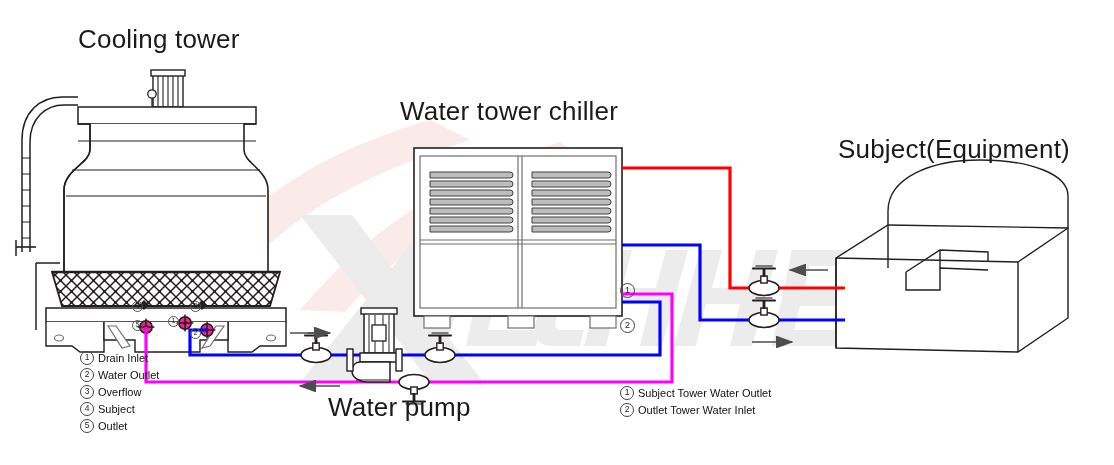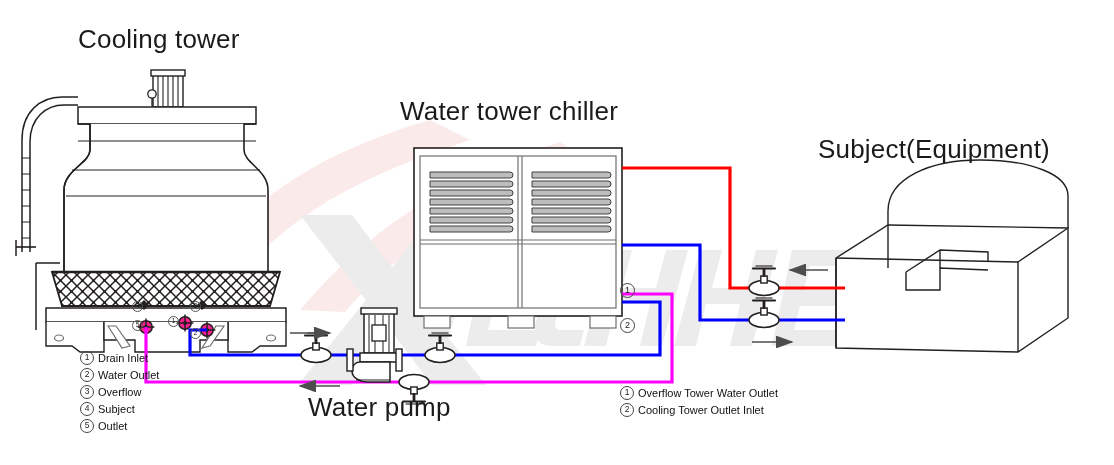--- a/index.html
+++ b/index.html
@@ -217,22 +217,22 @@
   <g stroke="#4d4d4d" stroke-width="1.6" fill="none">
     <path d="M290,333 L330,333" marker-end="url(#ar)"></path>
     <path d="M340,386 L300,386" marker-end="url(#arl)"></path>
     <path d="M828,270 L790,270" marker-end="url(#arl)"></path>
     <path d="M752,342 L792,342" marker-end="url(#ar)"></path>
   </g>
 </svg>
 
 <div class="ttl" style="left:78px; top:24px;">Cooling tower</div>
 <div class="ttl" style="left:400px; top:96px;">Water tower chiller</div>
-<div class="ttl" style="left:818px; top:134px;">Subject(Equipment)</div>
-<div class="ttl" style="left:308px; top:392px;">Water pump</div>
+<div class="ttl" style="left:838px; top:134px;">Subject(Equipment)</div>
+<div class="ttl" style="left:328px; top:392px;">Water pump</div>
 
 <div class="lg" style="left:80px; top:349px;">
   <div class="lgrow">
     <span class="cnum">1</span>
     <span>Drain Inlet</span>
   </div>
   <div class="lgrow">
     <span class="cnum">2</span>
     <span>Water Outlet</span>
   </div>
@@ -246,25 +246,25 @@
   </div>
   <div class="lgrow">
     <span class="cnum">5</span>
     <span>Outlet</span>
   </div>
 </div>
 
 <div class="lg" style="left:620px; top:384px;">
   <div class="lgrow">
     <span class="cnum">1</span>
-    <span>Overflow Tower Water Outlet</span>
+    <span>Subject Tower Water Outlet</span>
   </div>
   <div class="lgrow">
     <span class="cnum">2</span>
-    <span>Cooling Tower Outlet Inlet</span>
+    <span>Outlet Tower Water Inlet</span>
   </div>
 </div>
 
 <div class="lg" style="left:620px; top:283px;">
   <span class="cnum big">1</span>
 </div>
 <div class="lg" style="left:620px; top:318px;">
   <span class="cnum big">2</span>
 </div>
 

